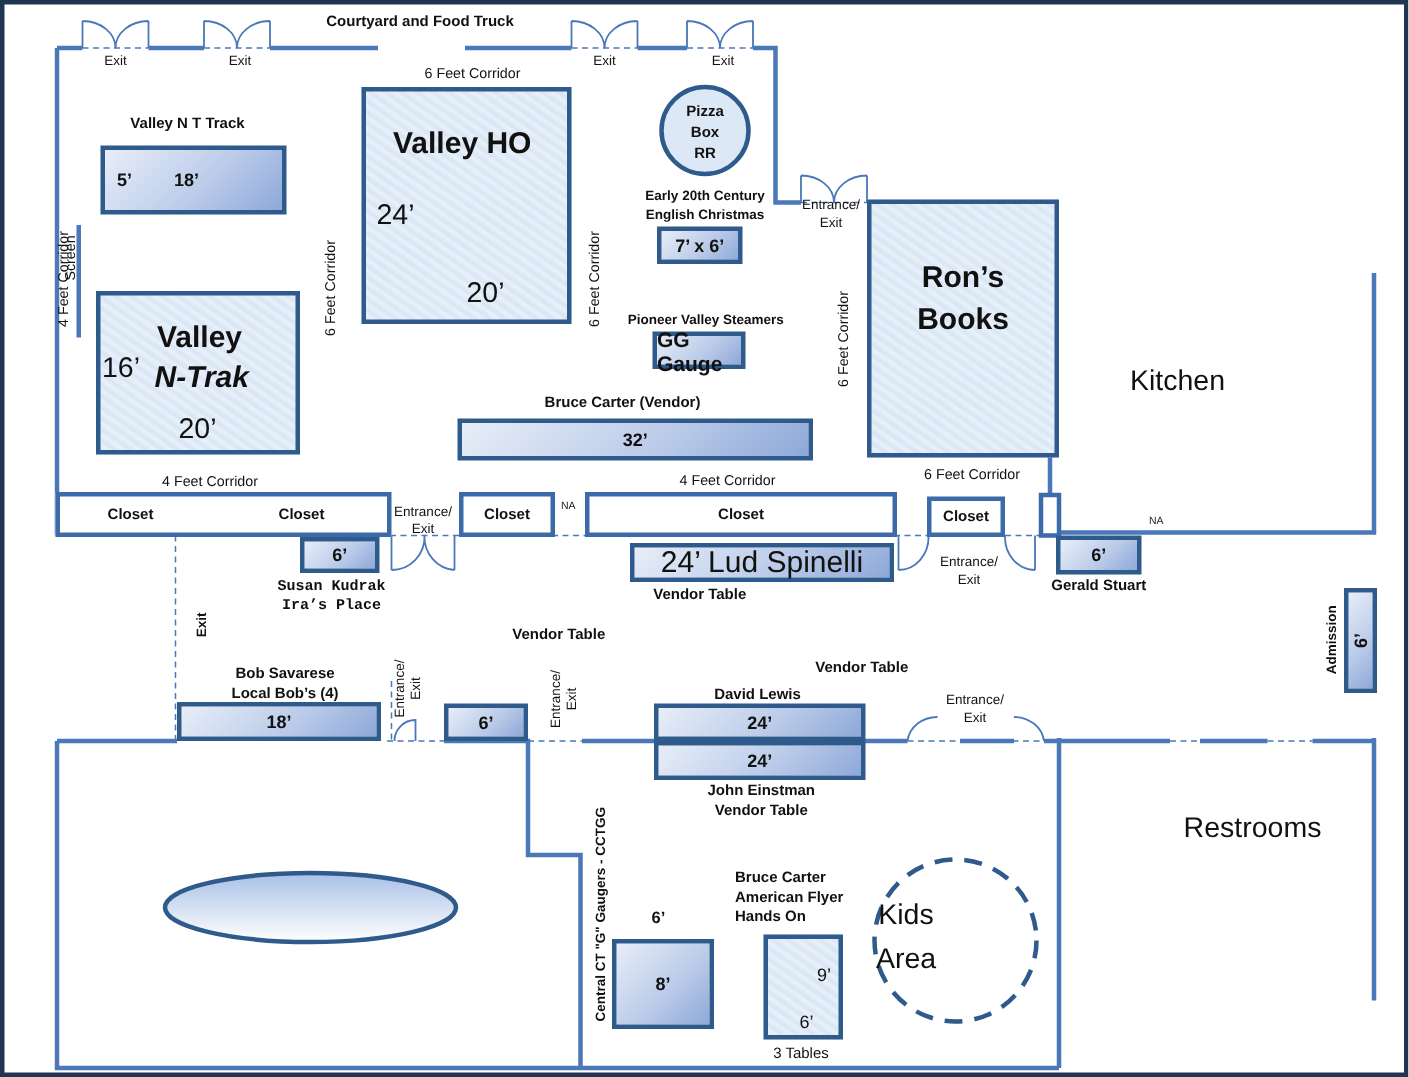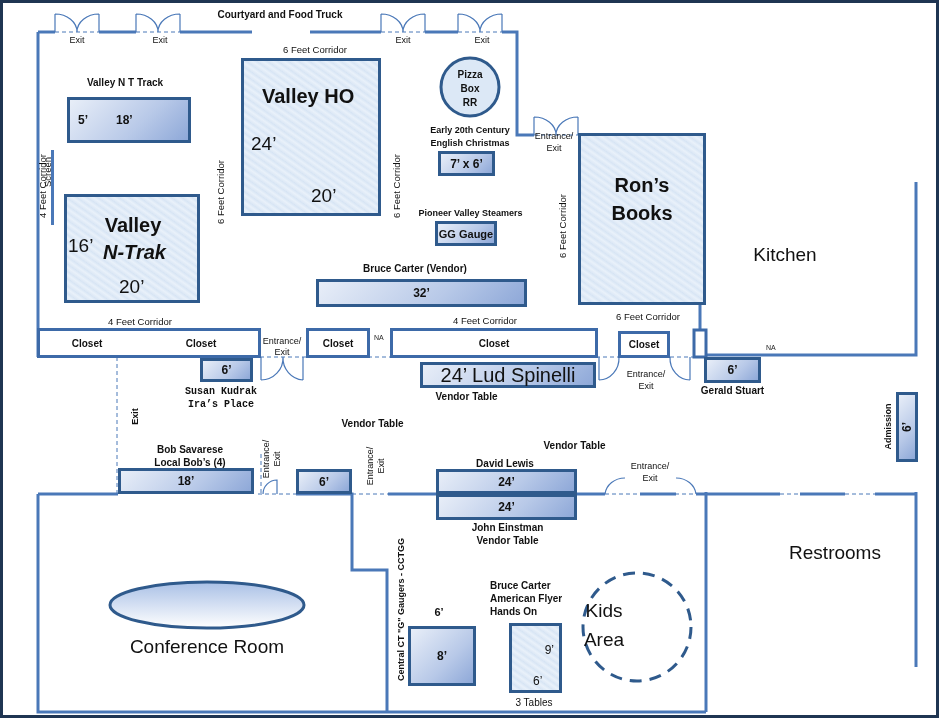--- a/index.html
+++ b/index.html
@@ -143,34 +143,34 @@
 
 <div class="abs lbl" style="left:415px;top:124px;width:110px;font-size:9px;line-height:13px;">
   <div>Early 20th Century</div>
   <div>English Christmas</div>
 </div>
 <div class="booth" style="left:438px;top:151px;width:57px;height:25px;">
   <span>7’ x 6’</span>
 </div>
 
 <div class="abs lbl" style="left:408px;top:207px;width:125px;font-size:9px;">Pioneer Valley Steamers</div>
-<div class="booth" style="left:435px;top:221px;width:62px;height:25px;font-size:11px;">
+<div class="booth" style="left:435px;top:221px;width:62px;height:25px;font-size:14px;">
   <span>GG Gauge</span>
 </div>
 
 <div class="booth tex" style="left:578px;top:133px;width:128px;height:172px;flex-direction:column;font-size:20px;line-height:28px;">
   <span style="margin-top:-40px;">Ron’s</span>
   <span>Books</span>
 </div>
 
 <div class="abs room" style="left:735px;top:240px;width:100px;">Kitchen</div>
 <div class="abs tiny" style="left:766px;top:344px;">NA</div>
 
 <div class="abs lbl" style="left:350px;top:262px;width:130px;">Bruce Carter (Vendor)</div>
-<div class="booth" style="left:316px;top:279px;width:211px;height:28px;">
+<div class="booth" style="left:305px;top:279px;width:237px;height:28px;">
   <span>32’</span>
 </div>
 
 <div class="closet" style="left:37px;top:328px;width:224px;height:30px;justify-content:space-around;">
   <span style="margin-left:-10px;">Closet</span>
   <span>Closet</span>
 </div>
 <div class="closet" style="left:306px;top:328px;width:64px;height:30px;">
   <span>Closet</span>
 </div>
@@ -255,21 +255,20 @@
   <div>Vendor Table</div>
 </div>
 <div class="abs lbl-n" style="left:620px;top:460px;width:60px;font-size:9px;line-height:12px;">
   <div>Entrance/</div>
   <div>Exit</div>
 </div>
 
 <div class="abs room" style="left:770px;top:538px;width:130px;">Restrooms</div>
 
 <div class="abs room" style="left:100px;top:632px;width:214px;">
-  <div>Conference Room</div>
 </div>
 
 <div class="abs lbl vert" style="left:306px;top:603px;width:190px;font-size:9px;">Central CT "G" Gaugers - CCTGG</div>
 <div class="abs lbl" style="left:428px;top:606px;width:22px;font-size:11px;">6’</div>
 <div class="booth" style="left:408px;top:626px;width:68px;height:60px;">
   <span>8’</span>
 </div>
 
 <div class="abs lbl" style="left:490px;top:579px;width:80px;text-align:left;">
   <div>Bruce Carter</div>

